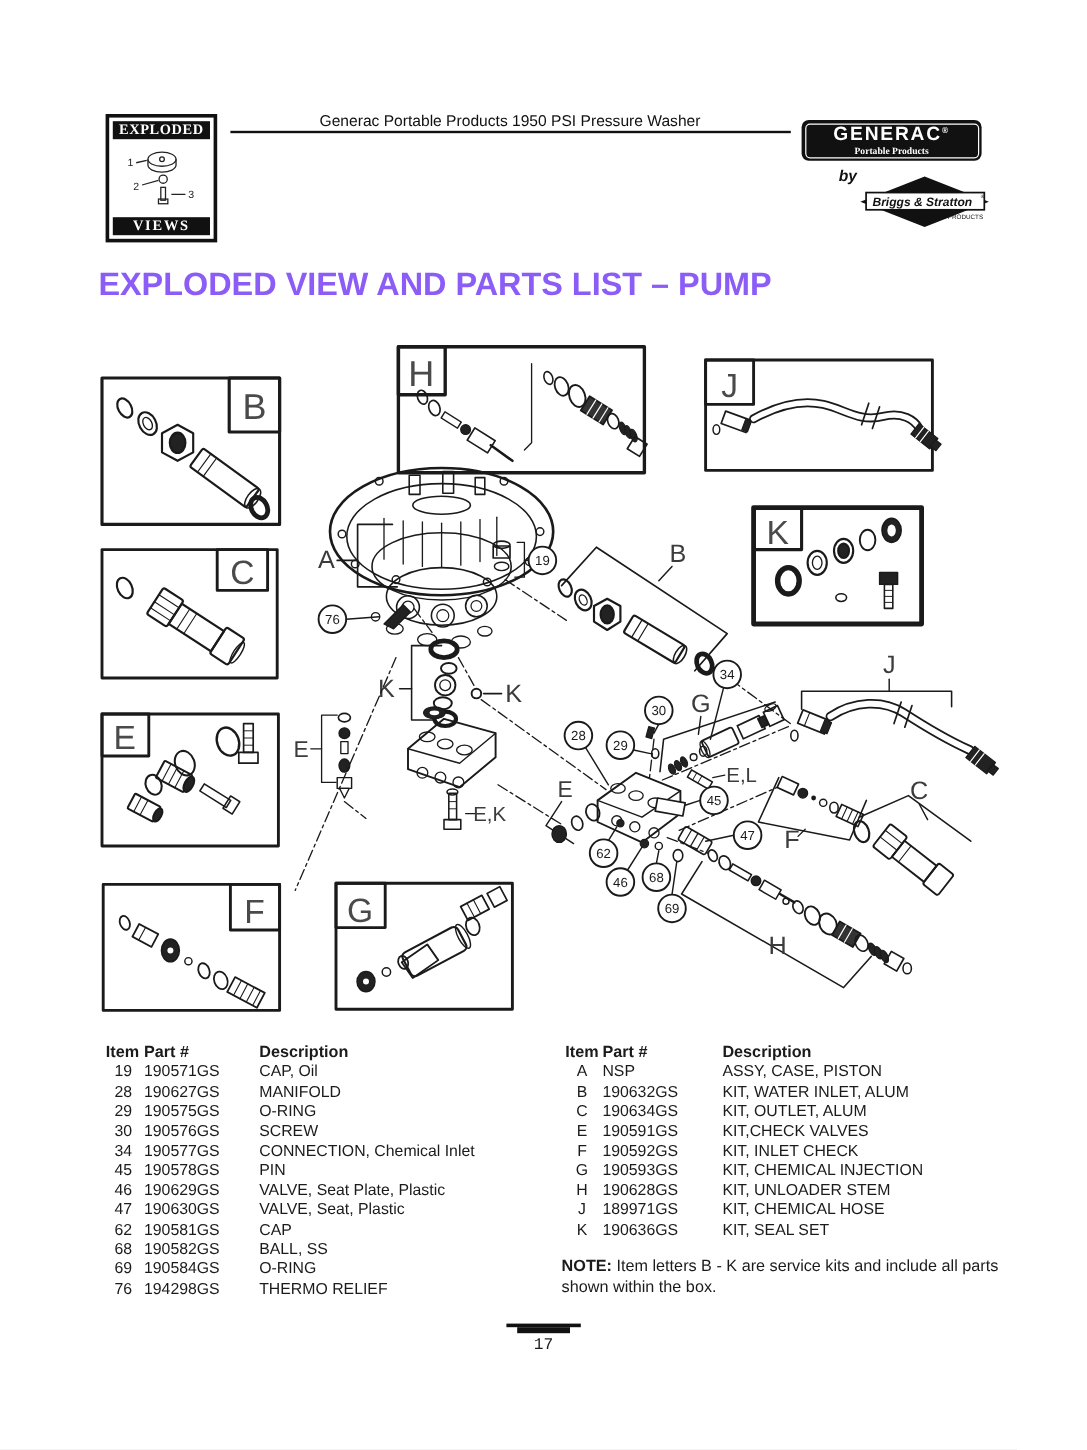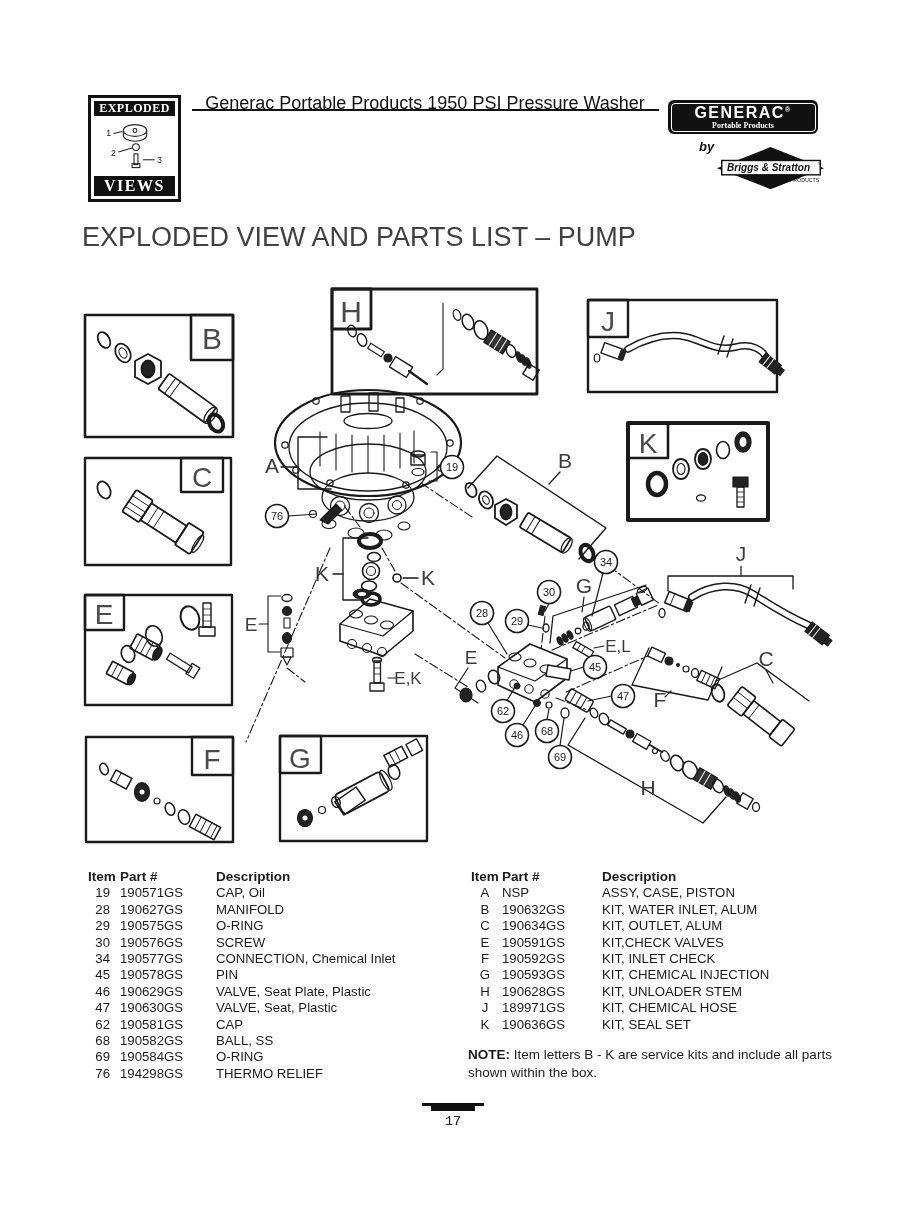--- a/index.html
+++ b/index.html
@@ -4,36 +4,36 @@
 <style>
   html,body{margin:0;padding:0;background:#e8e8e8;}
   .page{position:relative;width:906px;height:1208px;background:#fff;margin:0 auto;
         font-family:"Liberation Sans",sans-serif;color:#1b1b1b;overflow:hidden;}
   
   .ev-logo{position:absolute;left:88px;top:95px;width:93px;height:107px;border:3px solid #111;
            box-sizing:border-box;padding:3px;display:flex;flex-direction:column;background:#fff;}
   .ev-band{background:#111;color:#fff;font-family:"Liberation Serif",serif;font-weight:bold;
            text-align:center;line-height:1.1;}
   .ev-band.top{font-size:12px;letter-spacing:.5px;padding:1px 0;}
-  .ev-band.bottom{font-size:16px;letter-spacing:1.5px;padding:1px 0;}
+  .ev-band.bottom{font-size:12px;letter-spacing:1.5px;padding:1px 0;}
   .ev-mid{flex:1;}
-  .doc-title{position:absolute;left:190px;top:93px;width:470px;text-align:center;font-size:18px;color:#111;}
+  .doc-title{position:absolute;left:190px;top:93px;width:470px;text-align:center;font-size:13px;color:#111;}
   .header-rule{position:absolute;left:192px;top:109px;width:467px;height:2px;background:#111;}
   .generac-badge{position:absolute;left:668px;top:100px;width:150px;height:34px;background:#111;
                  border-radius:6px;padding:2.5px;box-sizing:border-box;}
   .generac-inner{width:100%;height:100%;border:1.5px solid #fff;border-radius:4px;display:flex;
                  flex-direction:column;align-items:center;justify-content:center;color:#fff;box-sizing:border-box;}
   .generac-name{font-size:16px;font-weight:bold;letter-spacing:1.5px;line-height:1;}
   .generac-name sup{font-size:7px;}
   .generac-tagline{font-family:"Liberation Serif",serif;font-size:8px;font-weight:bold;line-height:1;margin-top:1px;}
   .by-line{position:absolute;left:699px;top:139px;font-style:italic;font-weight:bold;font-size:13px;color:#111;text-align:center;}
   .bs-logo{position:absolute;left:716px;top:146px;}
   
-  .page-title{position:absolute;left:82px;top:222px;margin:0;font-size:27px;font-weight:normal;
-              letter-spacing:0;color:#404040;text-align:right;}
+  .page-title{position:absolute;left:82px;top:222px;margin:0;font-size:27px;font-weight:bold;
+              letter-spacing:0;color:#8b5cf6;text-align:right;}
   
   .diagram-svg{position:absolute;left:0;top:0;}
   .diagram-svg text{stroke:none;font-family:"Liberation Sans",sans-serif;}
   
   .parts-table{position:absolute;display:grid;font-size:13.2px;line-height:16.4px;grid-auto-rows:16.4px;}
   .parts-table.left{left:84px;top:869px;width:378px;grid-template-columns:36px 96px auto;}
   .parts-table.right{left:468px;top:869px;width:392px;grid-template-columns:34px 100px auto;}
   .hc{font-weight:bold;font-size:13.5px;}
   .parts-table.left .ci{text-align:right;padding-right:10px;}
   .parts-table.right .ci{text-align:center;}

